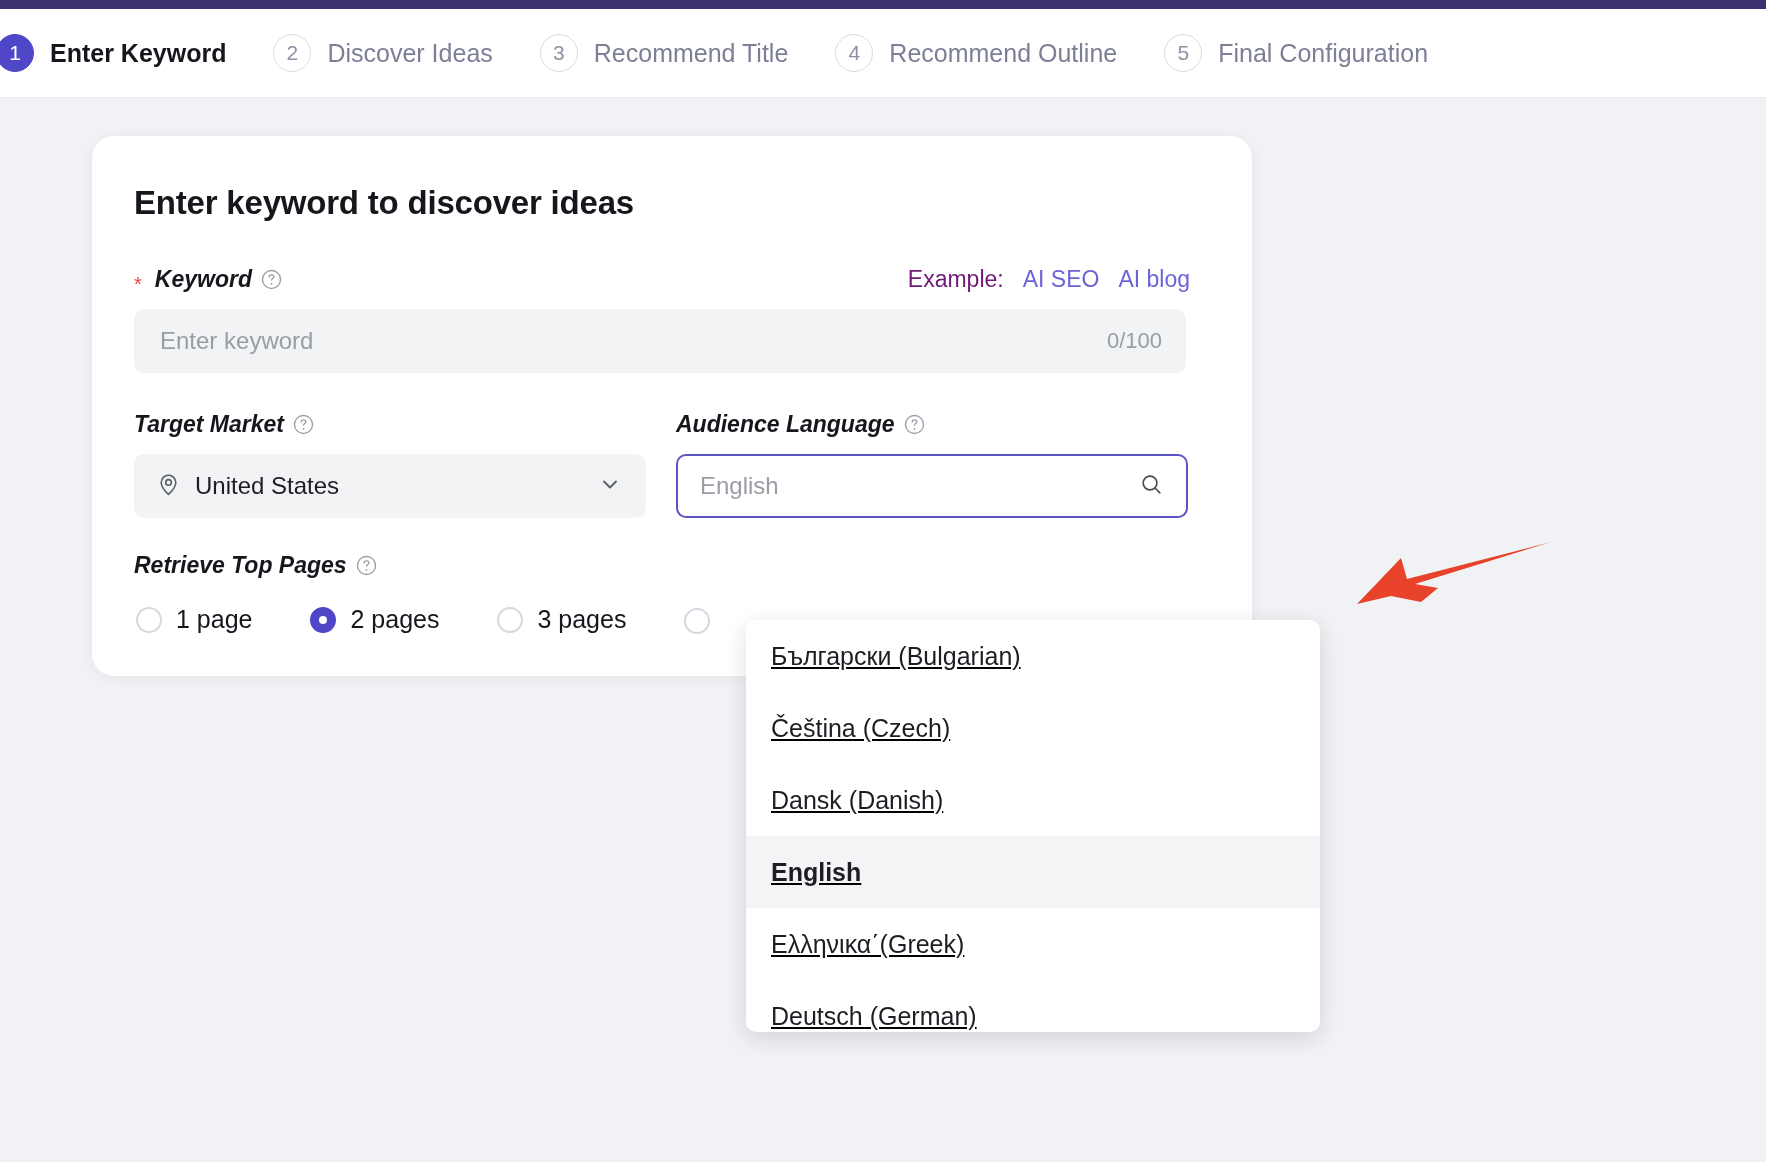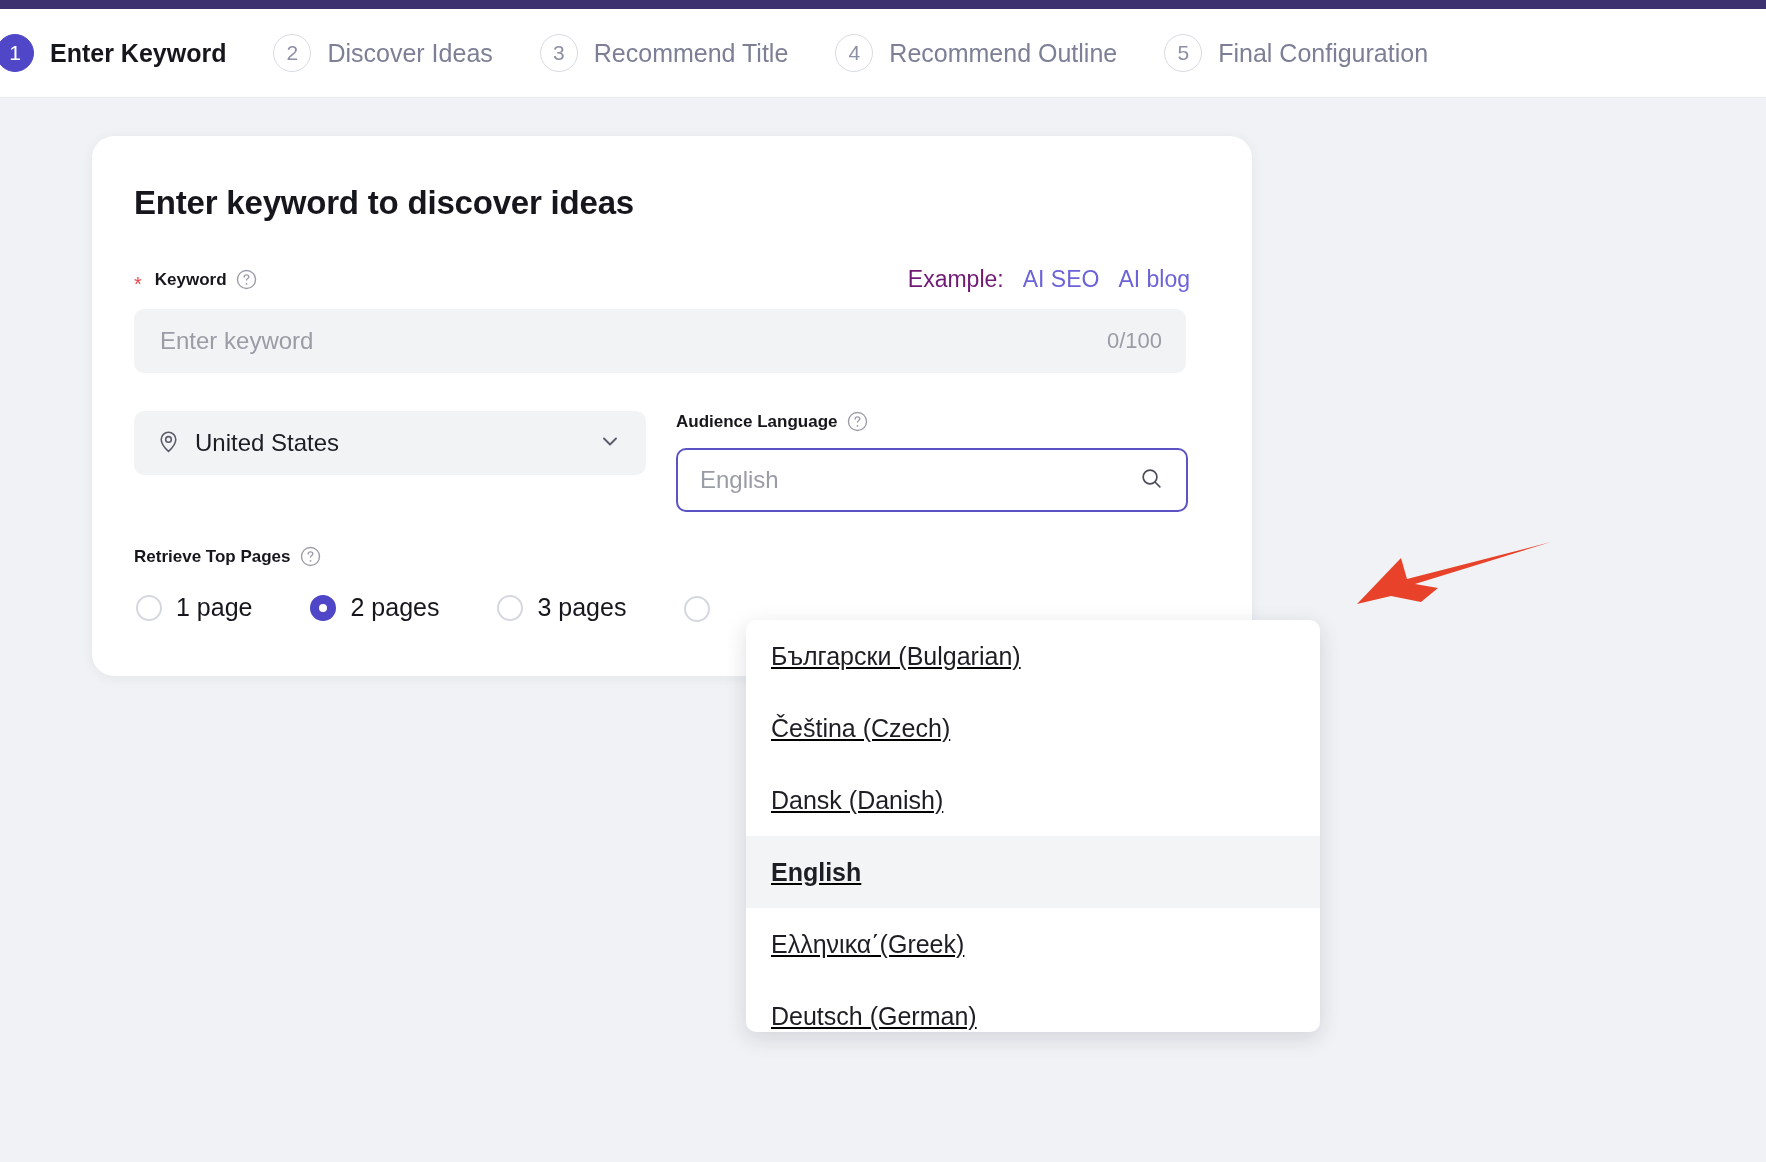--- a/index.html
+++ b/index.html
@@ -116,23 +116,24 @@
   .req-star {
     color: #e5484d;
     font-size: 20px;
     line-height: 1;
     position: relative;
     top: 4px;
     margin-right: 4px;
   }
 
   .field-label {
-    font-size: 17px;
+    font-size: 23px;
     font-weight: 700;
     color: #16161d;
+    font-style: italic;
   }
 
   .help-icon {
     width: 21px;
     height: 21px;
     flex: none;
     display: inline-block;
   }
 
   .example-wrap {
@@ -358,20 +359,32 @@
   </div>
 
   <div class="keyword-input">
     <span class="keyword-placeholder">Enter keyword</span>
     <span class="keyword-counter">0/100</span>
   </div>
 
   <div class="two-col">
 
     <div class="col">
+      <div class="field-label-row">
+        <div class="label-left">
+          <span class="field-label">Target Market</span>
+          <span class="help-icon">
+            <svg width="21" height="21" viewBox="0 0 20 20" fill="none">
+              <circle cx="10" cy="10" r="8.6" stroke="#9a9ca6" stroke-width="1.3"></circle>
+              <path d="M7.8 7.6c0-1.2 1-2 2.2-2s2.2.8 2.2 1.9c0 1.5-2.1 1.6-2.1 3" stroke="#9a9ca6" stroke-width="1.3" stroke-linecap="round" fill="none"></path>
+              <circle cx="10" cy="14.2" r="0.85" fill="#9a9ca6"></circle>
+            </svg>
+          </span>
+        </div>
+      </div>
       <div class="select-box">
         <div class="select-inner">
           <span>
             <svg width="25" height="25" viewBox="0 0 24 24" fill="none">
               <path d="M12 21.5s7-6.3 7-11.4A7 7 0 1 0 5 10.1c0 5.1 7 11.4 7 11.4z" stroke="#5a5c69" stroke-width="1.5" fill="none" stroke-linejoin="round"></path>
               <circle cx="12" cy="10" r="2.7" stroke="#5a5c69" stroke-width="1.5" fill="none"></circle>
             </svg>
           </span>
           <span class="select-value">United States</span>
         </div>

